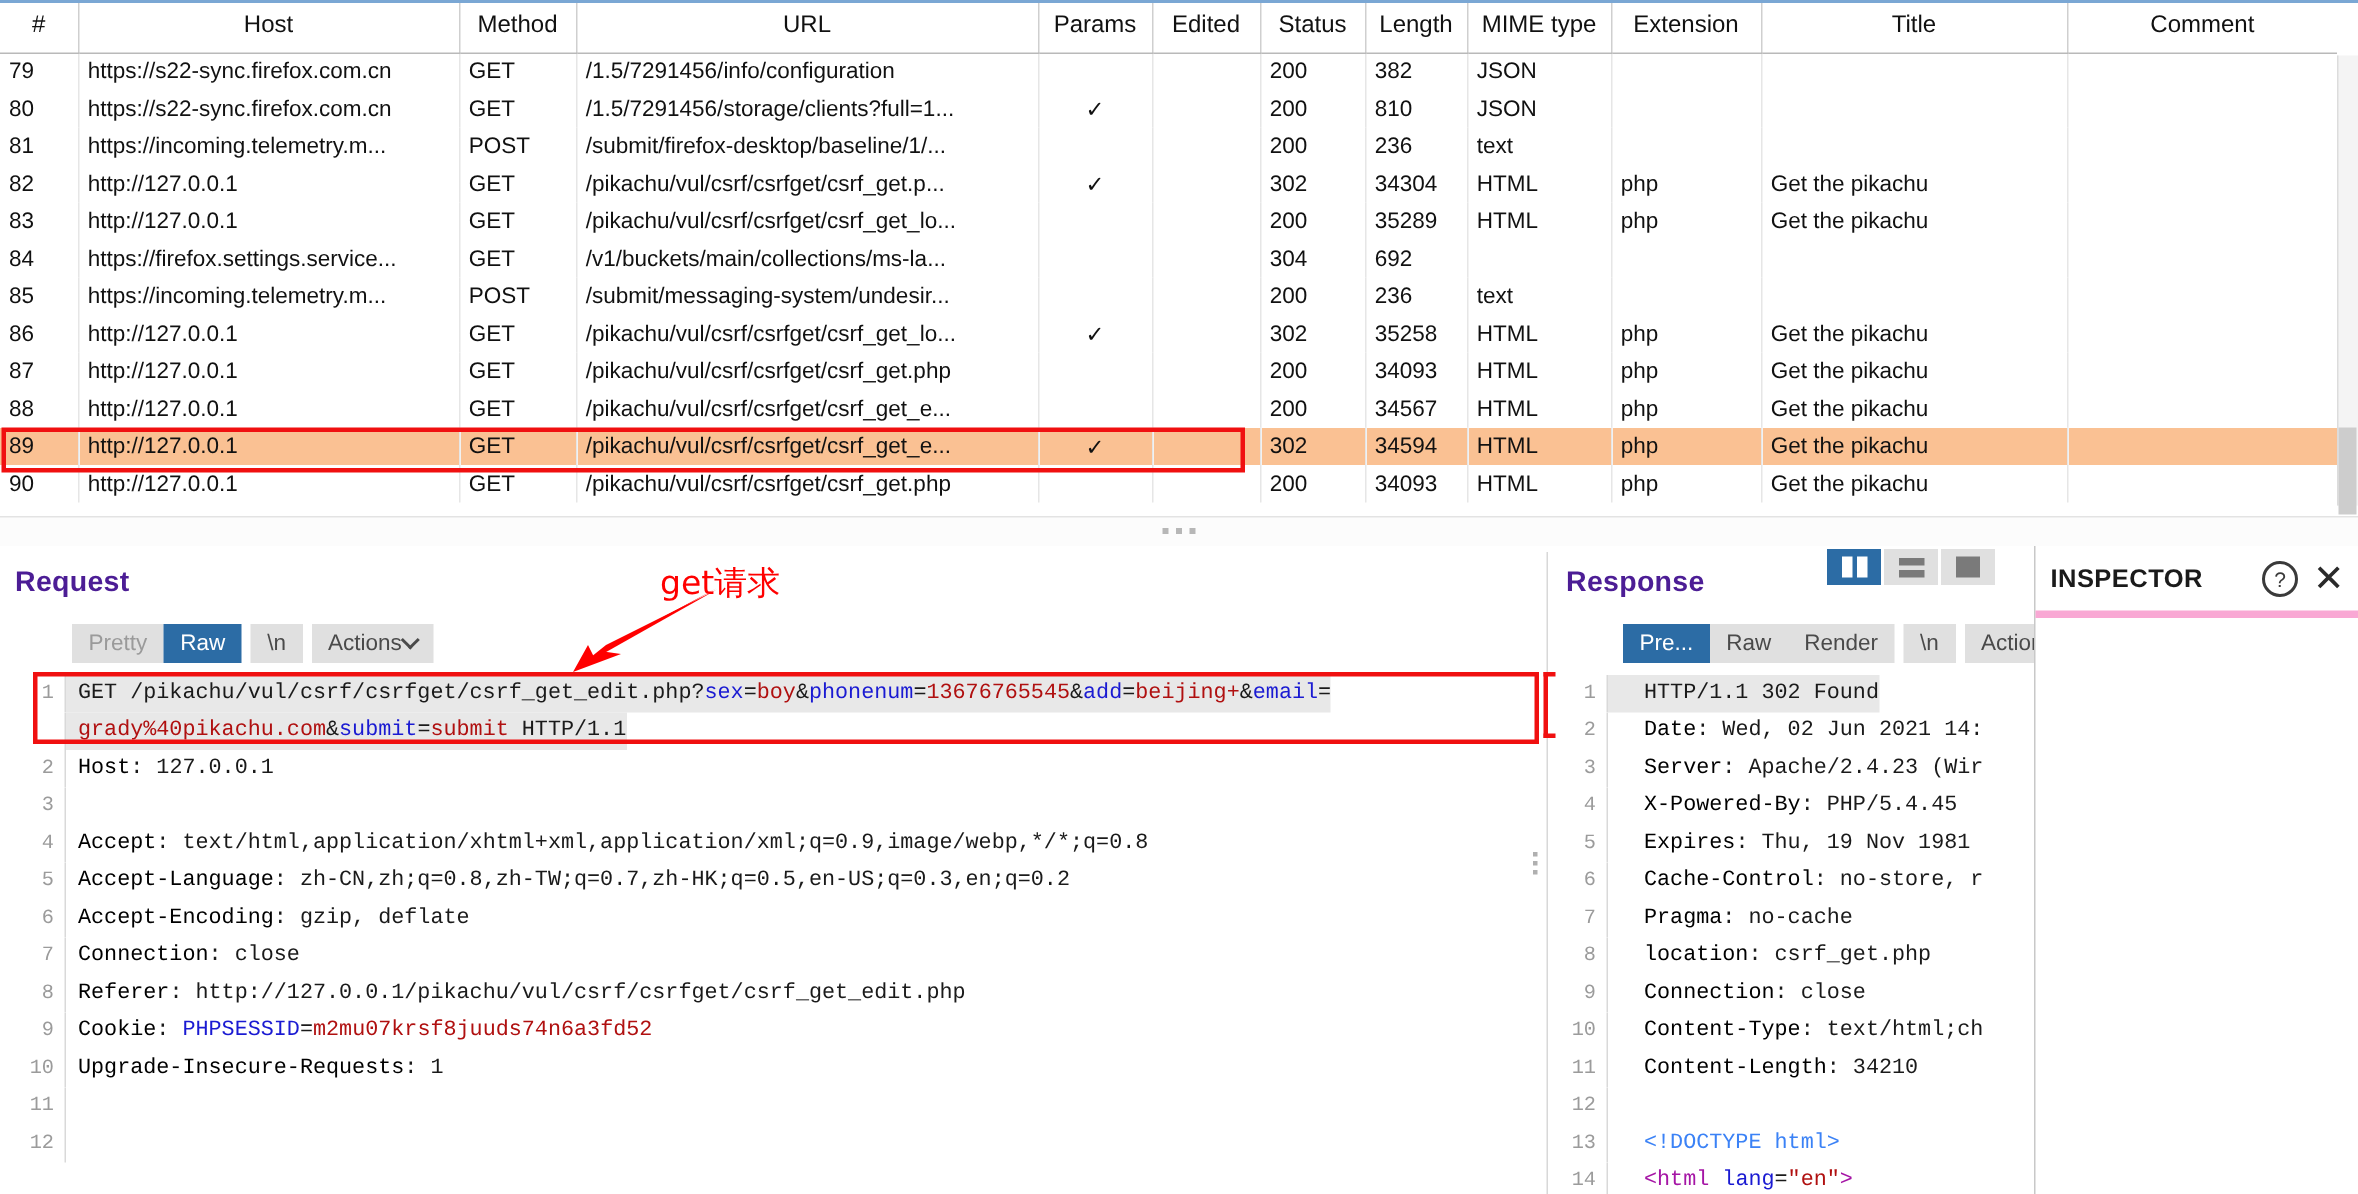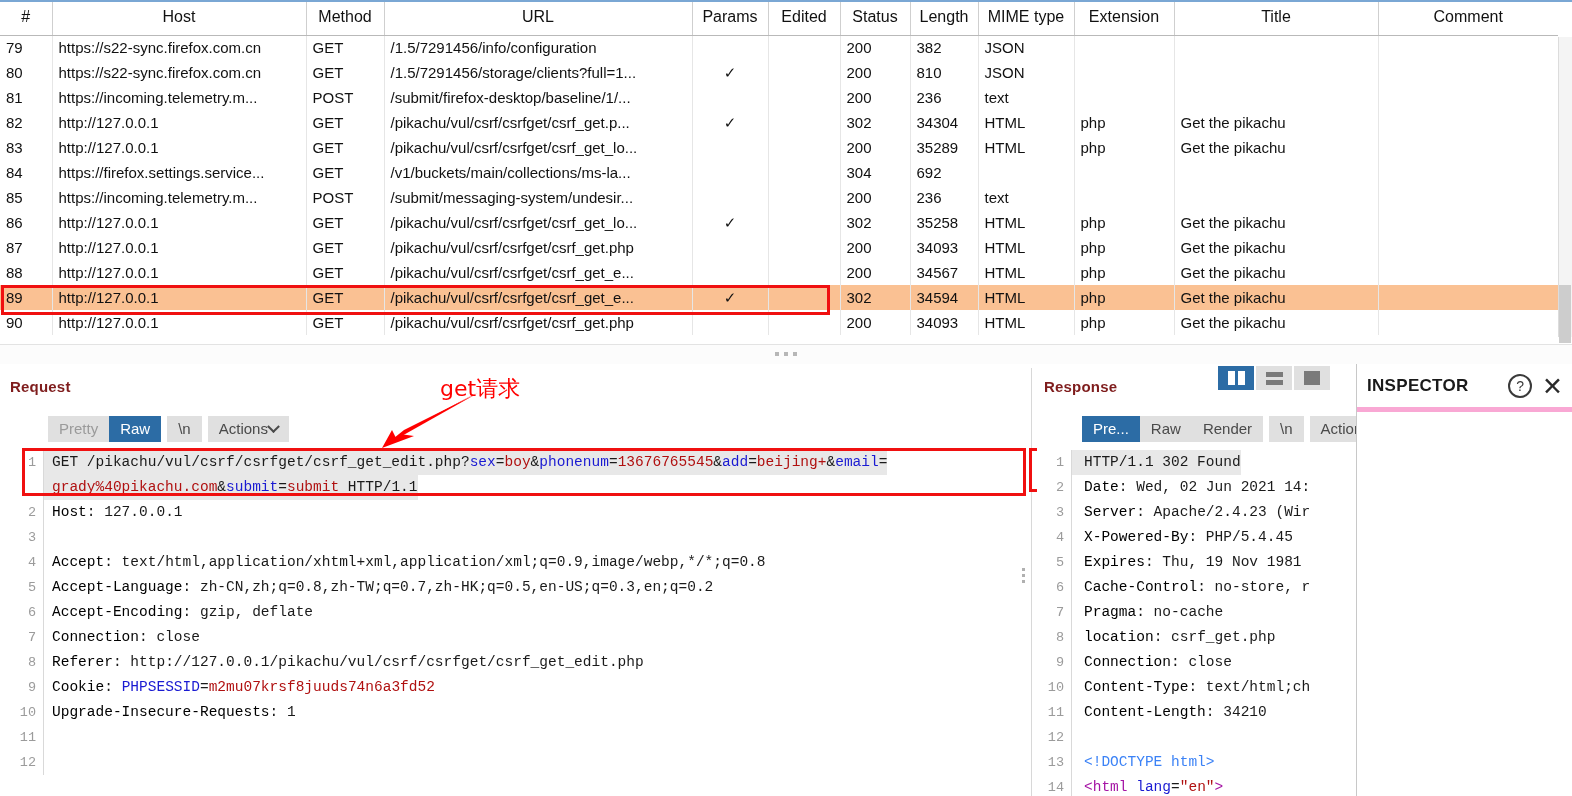--- a/index.html
+++ b/index.html
@@ -106,22 +106,22 @@
     position: absolute; left: 1018px; top: 4px; width: 14px; height: 428px;
     background: #fff; border-right: 1px solid #d8d8d8;
   }
   .panel-sep .grip {
     position: absolute; left: 4px; top: 200px; display: flex;
     flex-direction: column; gap: 3px;
   }
   .panel-sep .grip i { width: 3px; height: 3px; background: #b0b0b0; display: block; }
 
   .panel-title {
-    position: absolute; top: 14px; font-size: 15px; font-weight: bold;
-    color: #7f1d1d; letter-spacing: .2px;
+    position: absolute; top: 14px; font-size: 19px; font-weight: bold;
+    color: #4c1d95; letter-spacing: .2px;
   }
   #request-panel .panel-title { left: 10px; }
   #response-panel .panel-title { left: 12px; }
 
   .toolbar { position: absolute; top: 52px; display: flex; align-items: center; }
   #request-panel .toolbar { left: 8px; }
   #response-panel .toolbar { left: 10px; }
   .tb-group { display: flex; padding-left: 40px; }
   .tb-btn {
     height: 26px; line-height: 26px; padding: 0 11px;
@@ -157,21 +157,21 @@
     font-family: "Liberation Mono", monospace;
     font-size: 14.5px; line-height: 25px; overflow: hidden;
     background: #fff;
   }
   .editor .line { display: flex; }
   .editor .ln {
     width: 44px; min-width: 44px; text-align: right; padding-right: 7px;
     color: #9b9b9b; font-size: 13.5px; user-select: none;
     border-right: 1px solid #d9d9d9; background: #fff;
   }
-  .editor .lc { padding-left: 12px; white-space: pre; }
+  .editor .lc { padding-left: 24px; white-space: pre; }
   .editor .line.first .lc { background: #e8e8e8; }
   .editor .line.cont .ln { color: transparent; }
   .kw-hdr  { color: #000000; }
   .kw-par  { color: #1a1ad2; }
   .kw-val  { color: #b01010; }
   .kw-tag  { color: #3b82f6; }
   .kw-tagb { color: #a515a5; }
   .kw-attr { color: #1a1ad2; }
   .kw-str  { color: #b01010; }
   .plain   { color: #1a1a1a; }

